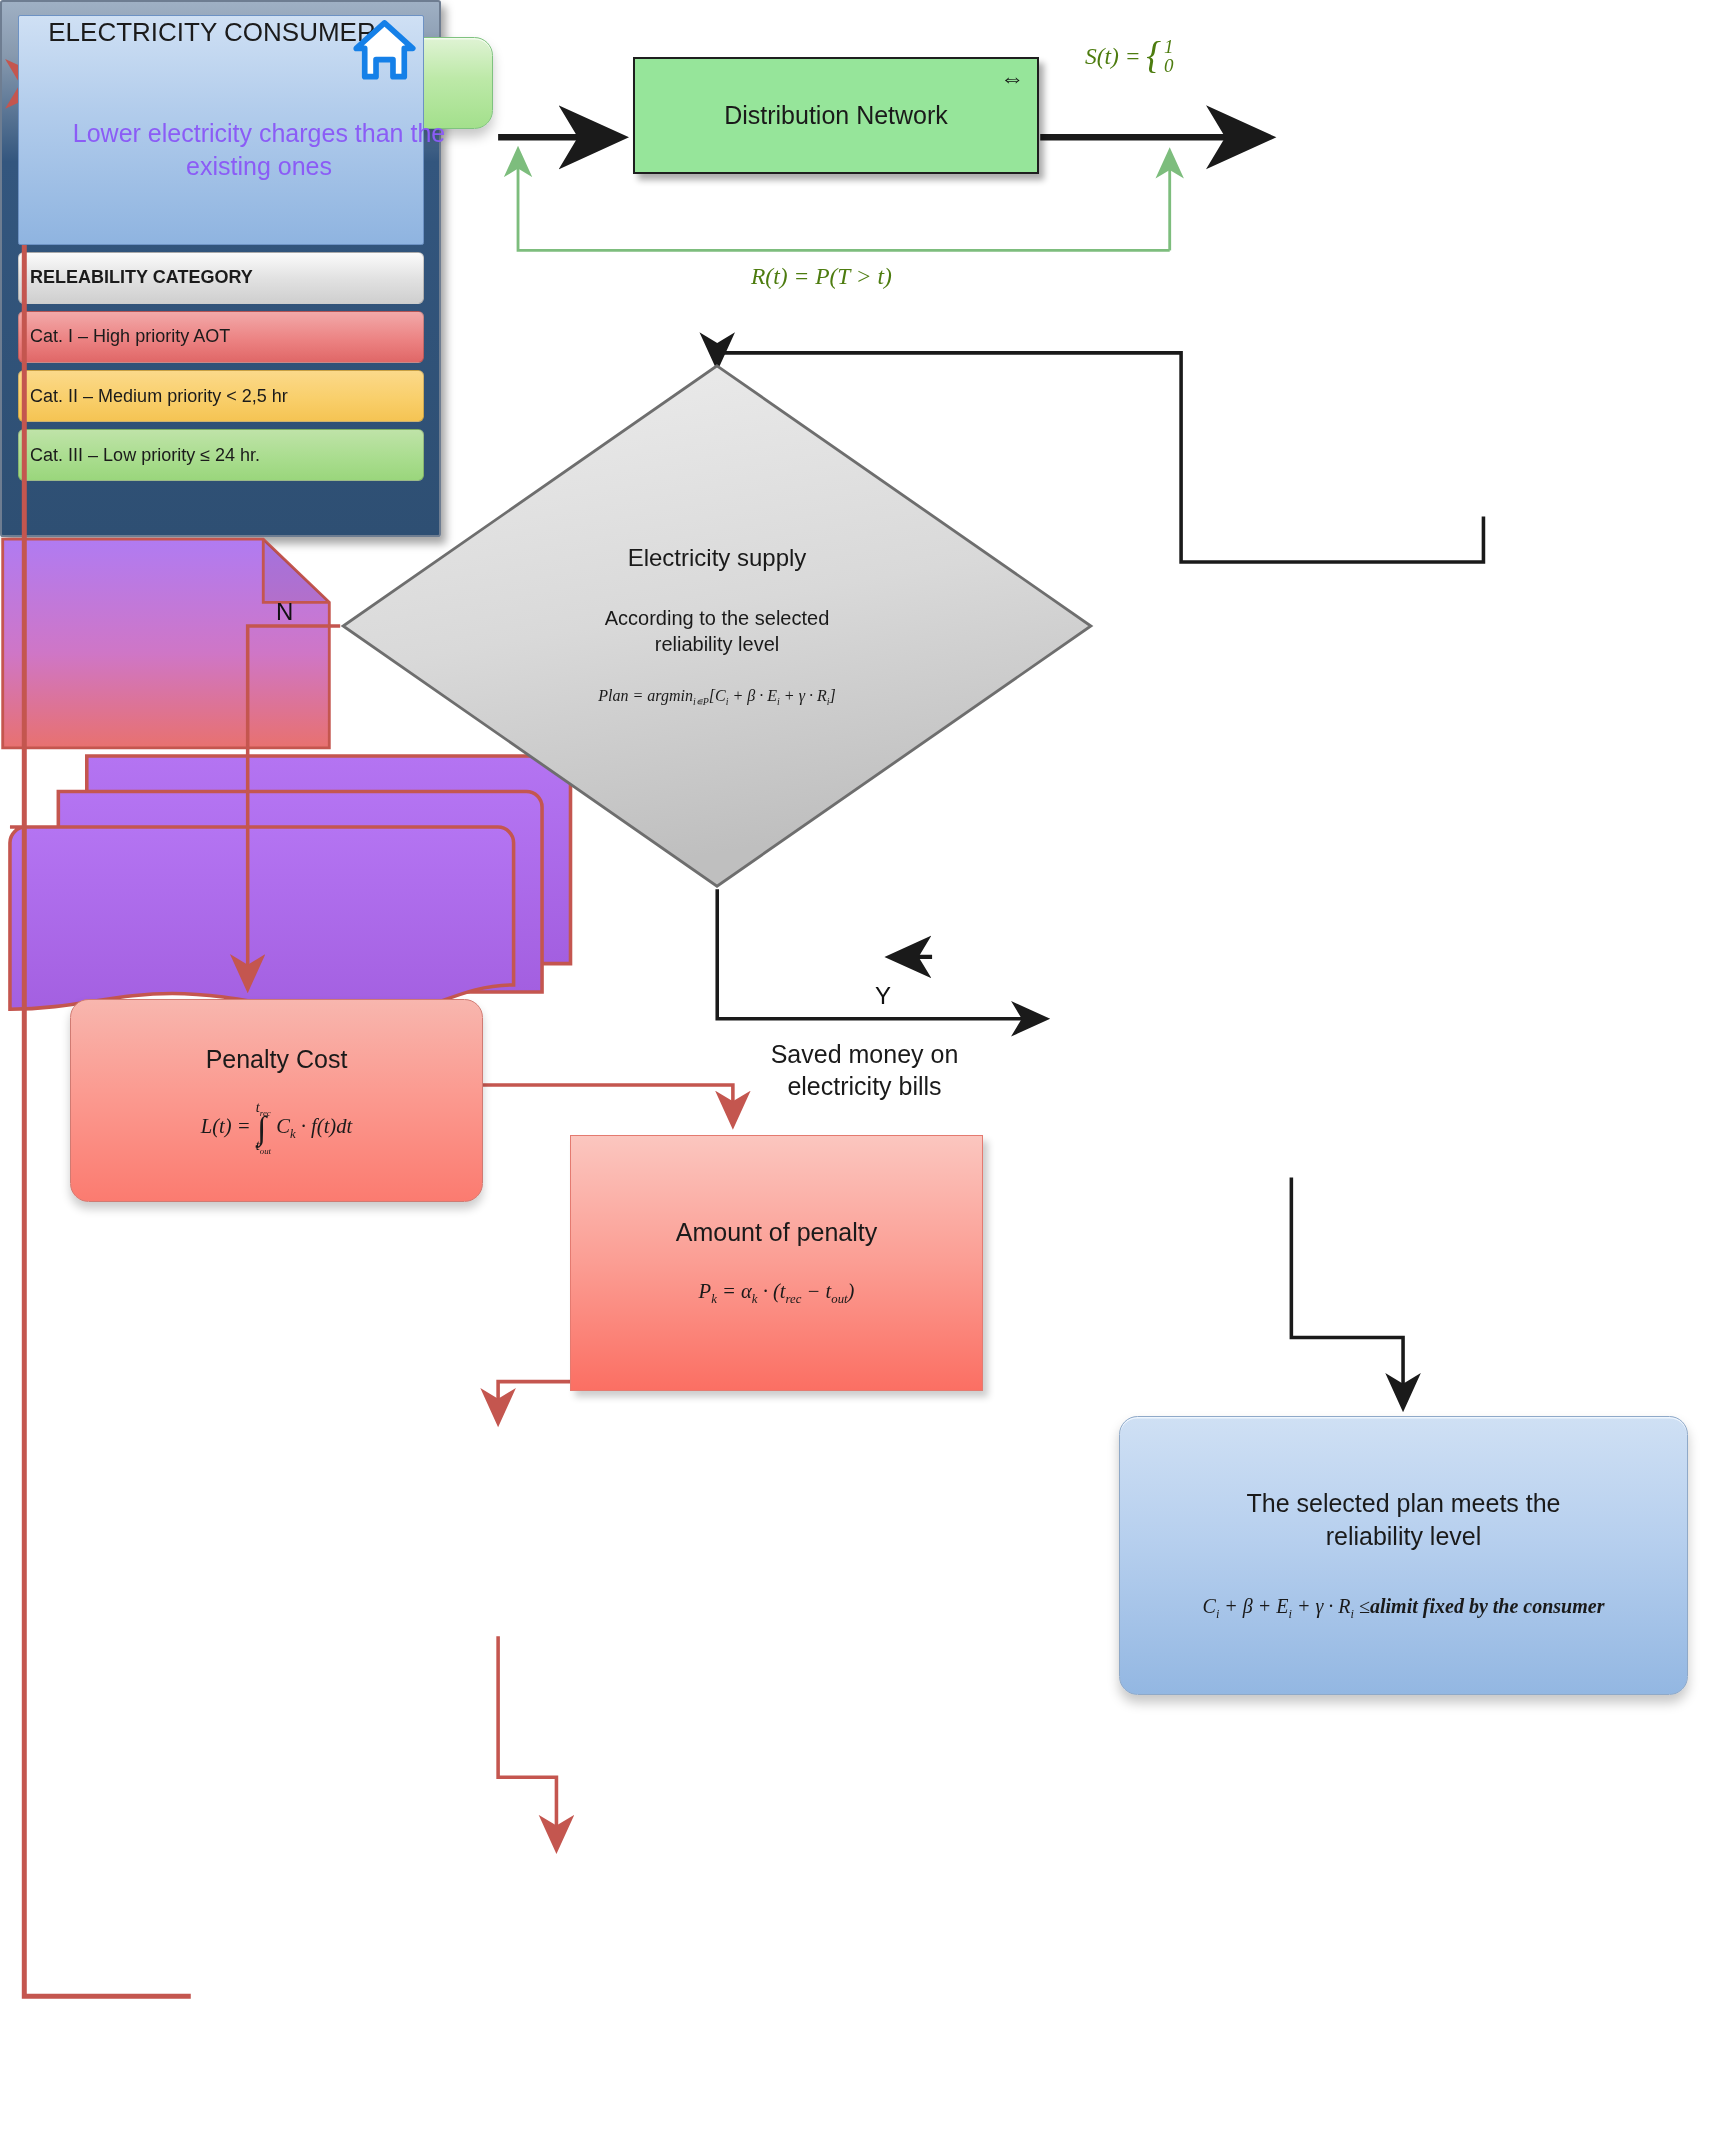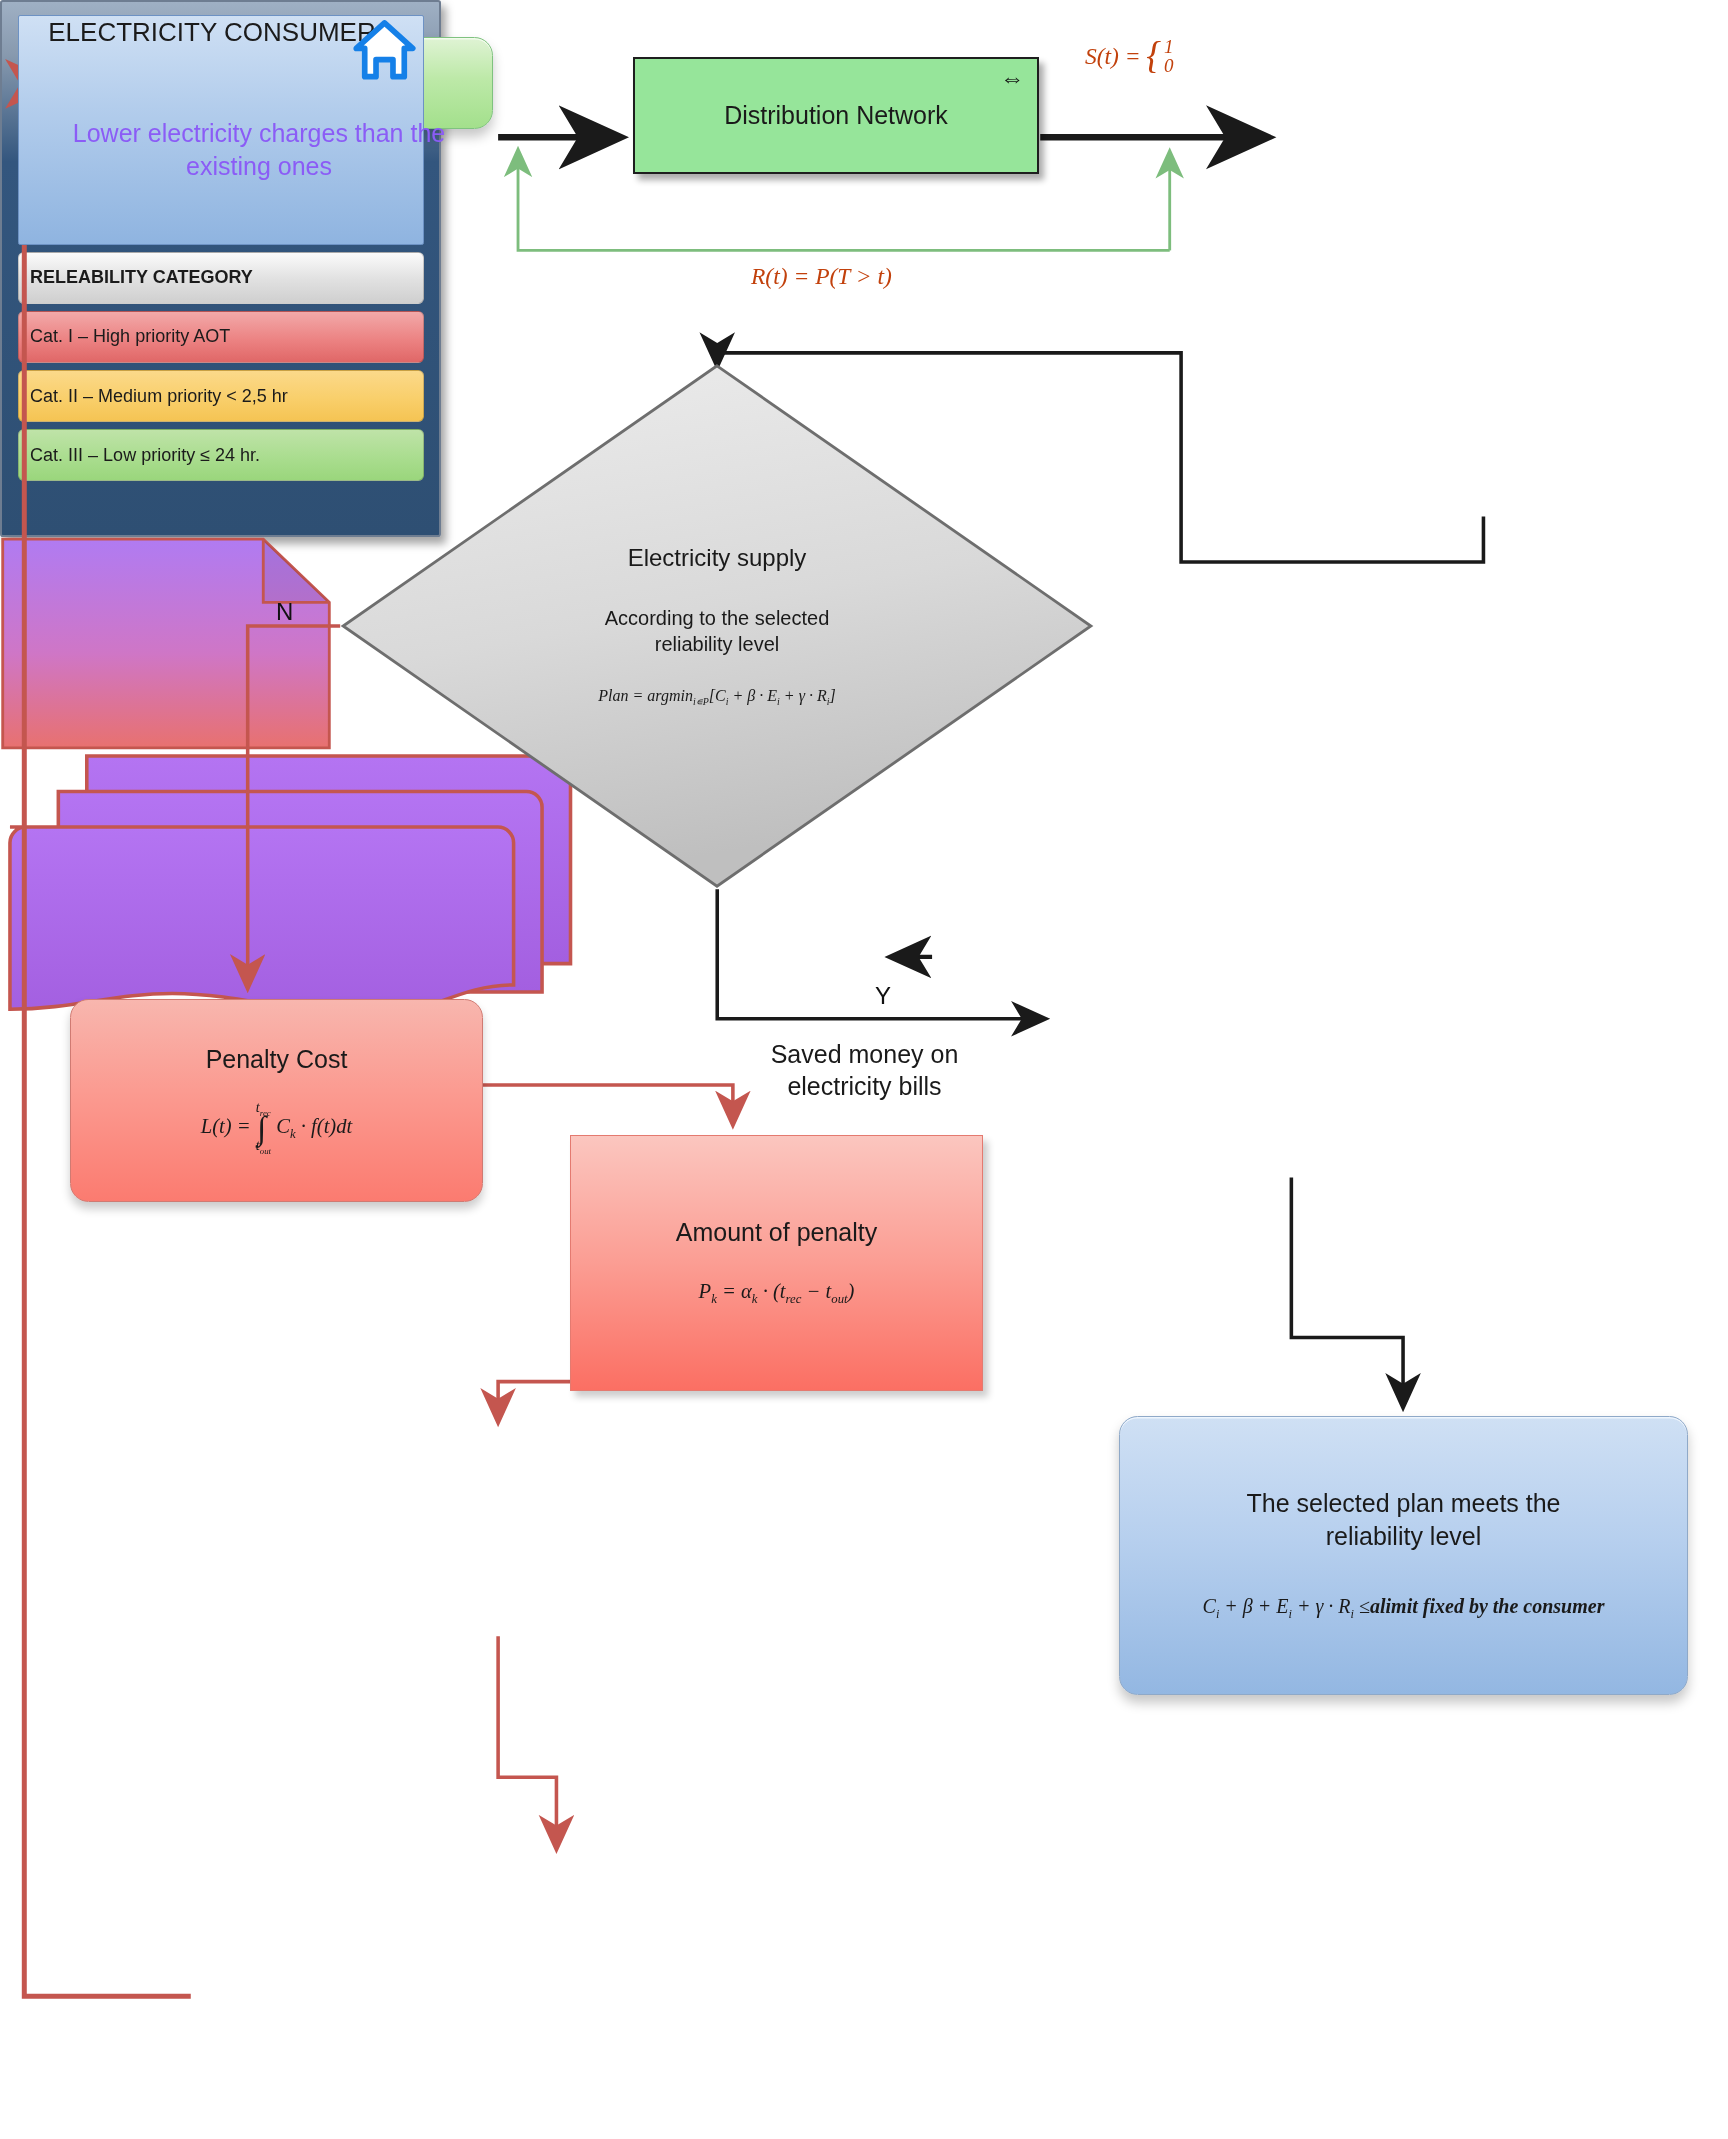--- a/index.html
+++ b/index.html
@@ -91,21 +91,21 @@
   #plan{left:1119px;top:1416px;width:569px;height:279px;border-radius:18.5px;
       border:1.4px solid #8fa9c8;
       background:linear-gradient(180deg,#cfe0f4 0%,#b6cfee 45%,#93b7e2 100%);
       box-shadow:0 7.8px 11.4px rgba(0,0,0,.22), inset 0 1.4px 0 #eef5fd;
       font-size:25px;line-height:1.3;padding:0 18.5px;}
   #plan .frm{font-size:20px;margin-top:40px;font-family:"Liberation Serif",serif;line-height:1.4;}
   #plan .frm b{font-style:italic;}
 
   
   .mathlbl{position:absolute;font-family:"Liberation Serif",serif;font-style:italic;
-      color:#c2410c;white-space:nowrap;}
+      color:#4d7c0f;white-space:nowrap;}
   #f-st{left:1085px;top:37px;font-size:23.5px;}
   #f-rt{left:751px;top:263px;font-size:23.5px;}
 
   .branchlbl{position:absolute;font-size:24px;color:#111;font-family:"Liberation Sans",sans-serif;}
   #lbl-n{left:276px;top:598px;}
   #lbl-y{left:875px;top:982px;}
 
   svg.wires{position:absolute;left:0;top:0;width:1729px;height:2140px;pointer-events:none;}
 
   .brace{display:inline-flex;align-items:center;}

